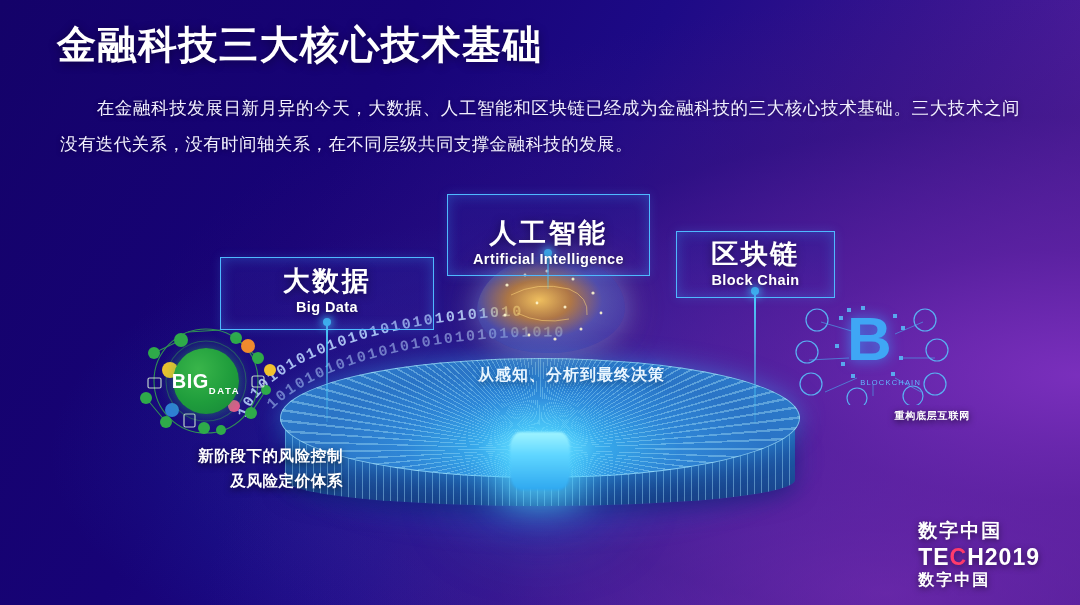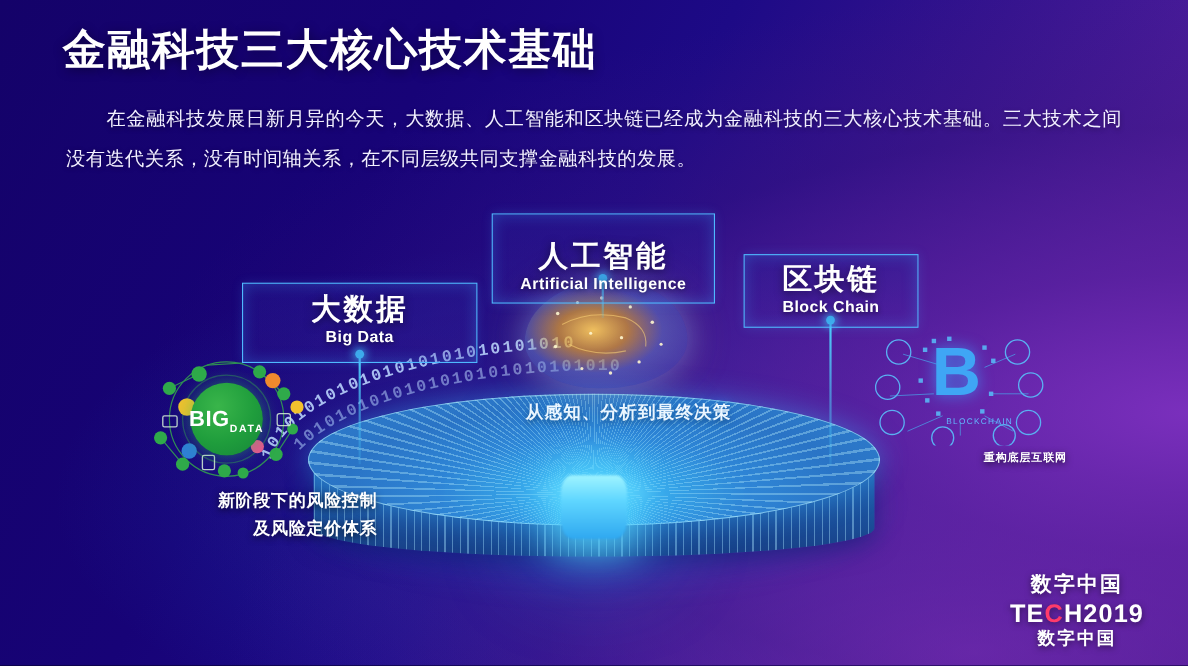--- a/index.html
+++ b/index.html
@@ -108,21 +108,21 @@
   #brain{position:absolute;left:477px;top:255px;width:148px;height:100px;}
   #brain-shell{position:absolute;left:0;top:0;width:148px;height:98px;border-radius:54% 48% 52% 46%/58% 56% 46% 44%;
     background:radial-gradient(ellipse at 42% 46%,rgba(255,205,90,.92) 0%,rgba(228,160,40,.70) 26%,rgba(120,150,210,.42) 52%,rgba(110,150,215,.28) 72%,rgba(130,170,230,.13) 100%);
     box-shadow:0 0 26px rgba(120,170,255,.40),0 0 44px rgba(255,190,80,.22);
     filter:blur(.4px);}
   #brain-core{position:absolute;left:26px;top:22px;width:92px;height:58px;border-radius:52% 46% 54% 44%/56% 52% 48% 44%;
     background:radial-gradient(ellipse at 45% 45%,#ffe08a 0%,#fcc council,#f5b733 48%,rgba(214,140,20,.55) 78%,rgba(180,110,10,0) 100%);
     filter:blur(1px);}
 
   
-  #logo{position:absolute;right:40px;bottom:14px;text-align:center;color:#fff;}
+  #logo{position:absolute;right:40px;bottom:14px;text-align:left;color:#fff;}
   #logo .l1{font-size:19px;font-weight:bold;letter-spacing:2px;text-shadow:0 2px 6px rgba(0,0,0,.5);}
   #logo .l2{font-size:23px;font-weight:bold;letter-spacing:1px;margin-top:2px;line-height:1;
     text-shadow:0 2px 6px rgba(0,0,0,.5);}
   #logo .l2 .c{color:#ff3b6b;}
   #logo .l3{font-size:16px;font-weight:bold;letter-spacing:2px;margin-top:1px;
     text-shadow:0 2px 6px rgba(0,0,0,.5);}
 </style>
 </head>
 <body>
 

